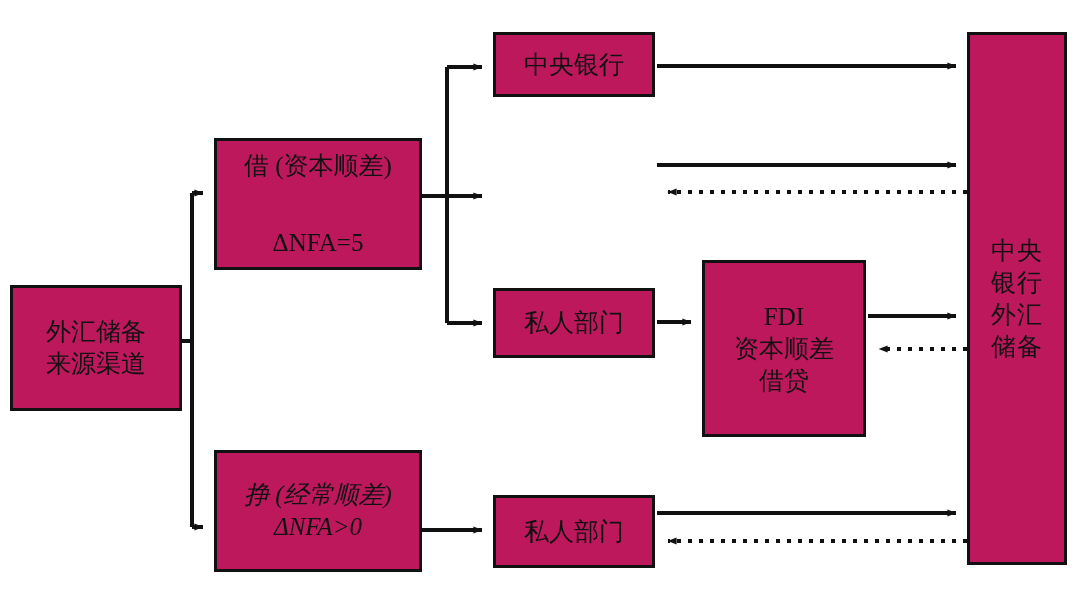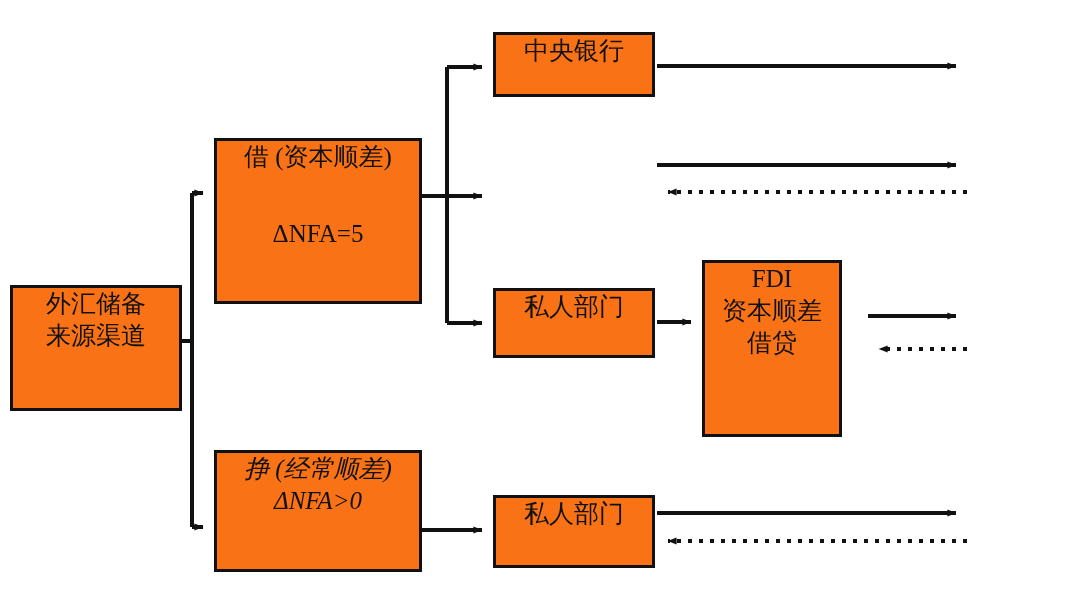--- a/index.html
+++ b/index.html
@@ -19,43 +19,43 @@
     position: absolute;
     left: 0;
     top: 0;
     width: 1080px;
     height: 603px;
   }
   .node {
     position: absolute;
     box-sizing: border-box;
     border: 3px solid #111111;
-    background: #f97316;
+    background: #be185d;
     display: flex;
     flex-direction: column;
     align-items: center;
-    justify-content: flex-start;
+    justify-content: center;
     text-align: center;
     color: #111111;
     line-height: 1.28;
     z-index: 3;
   }
   .node .line {
     display: block;
     white-space: nowrap;
   }
   
   #node-source      { left: 10px;  top: 285px; width: 172px; height: 126px; font-size: 25px; }
-  #node-borrow      { left: 214px; top: 138px; width: 208px; height: 166px; font-size: 25px; gap: 45px; }
+  #node-borrow      { left: 214px; top: 138px; width: 208px; height: 132px; font-size: 25px; gap: 45px; }
   #node-earn        { left: 214px; top: 450px; width: 208px; height: 122px; font-size: 25px; font-style: italic; }
   #node-central-bank{ left: 493px; top: 32px;  width: 162px; height: 65px;  font-size: 25px; }
   #node-fiscal      { left: 493px; top: 155px; width: 162px; height: 73px;  font-size: 25px; }
   #node-private-top { left: 493px; top: 288px; width: 162px; height: 70px;  font-size: 25px; }
   #node-private-bot { left: 493px; top: 495px; width: 162px; height: 73px;  font-size: 25px; }
-  #node-fdi         { left: 702px; top: 260px; width: 140px; height: 177px; font-size: 25px; }
+  #node-fdi         { left: 702px; top: 260px; width: 164px; height: 177px; font-size: 25px; }
   #node-reserve     { left: 967px; top: 32px;  width: 100px; height: 533px; font-size: 25px; }
   #node-reserve .line { letter-spacing: 1px; }
 </style>
 </head>
 <body>
 
 <div id="canvas">
 
   <svg id="diagram-svg" viewBox="0 0 1080 603" xmlns="http://www.w3.org/2000/svg">
     <defs>
@@ -145,14 +145,20 @@
   <div class="node" id="node-private-bot">
     <span class="line">私人部门</span>
   </div>
 
   <div class="node" id="node-fdi">
     <span class="line">FDI</span>
     <span class="line">资本顺差</span>
     <span class="line">借贷</span>
   </div>
 
+  <div class="node" id="node-reserve">
+    <span class="line">中央</span>
+    <span class="line">银行</span>
+    <span class="line">外汇</span>
+    <span class="line">储备</span>
+  </div>
 
 </div>
 
 </body></html>

